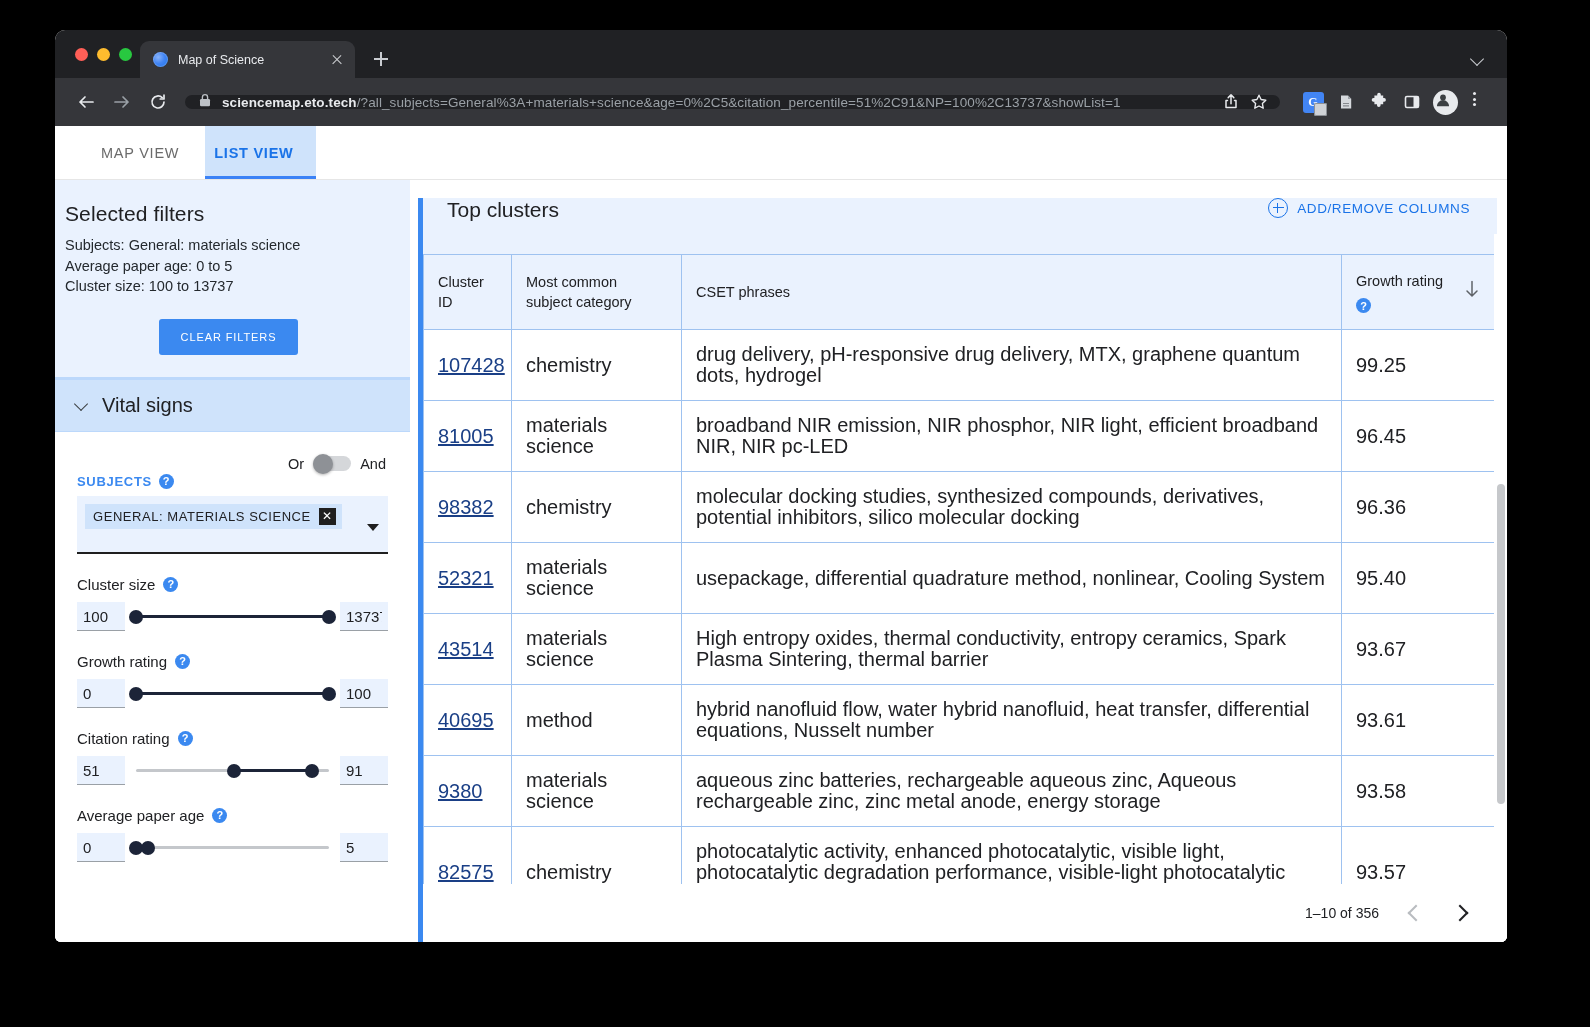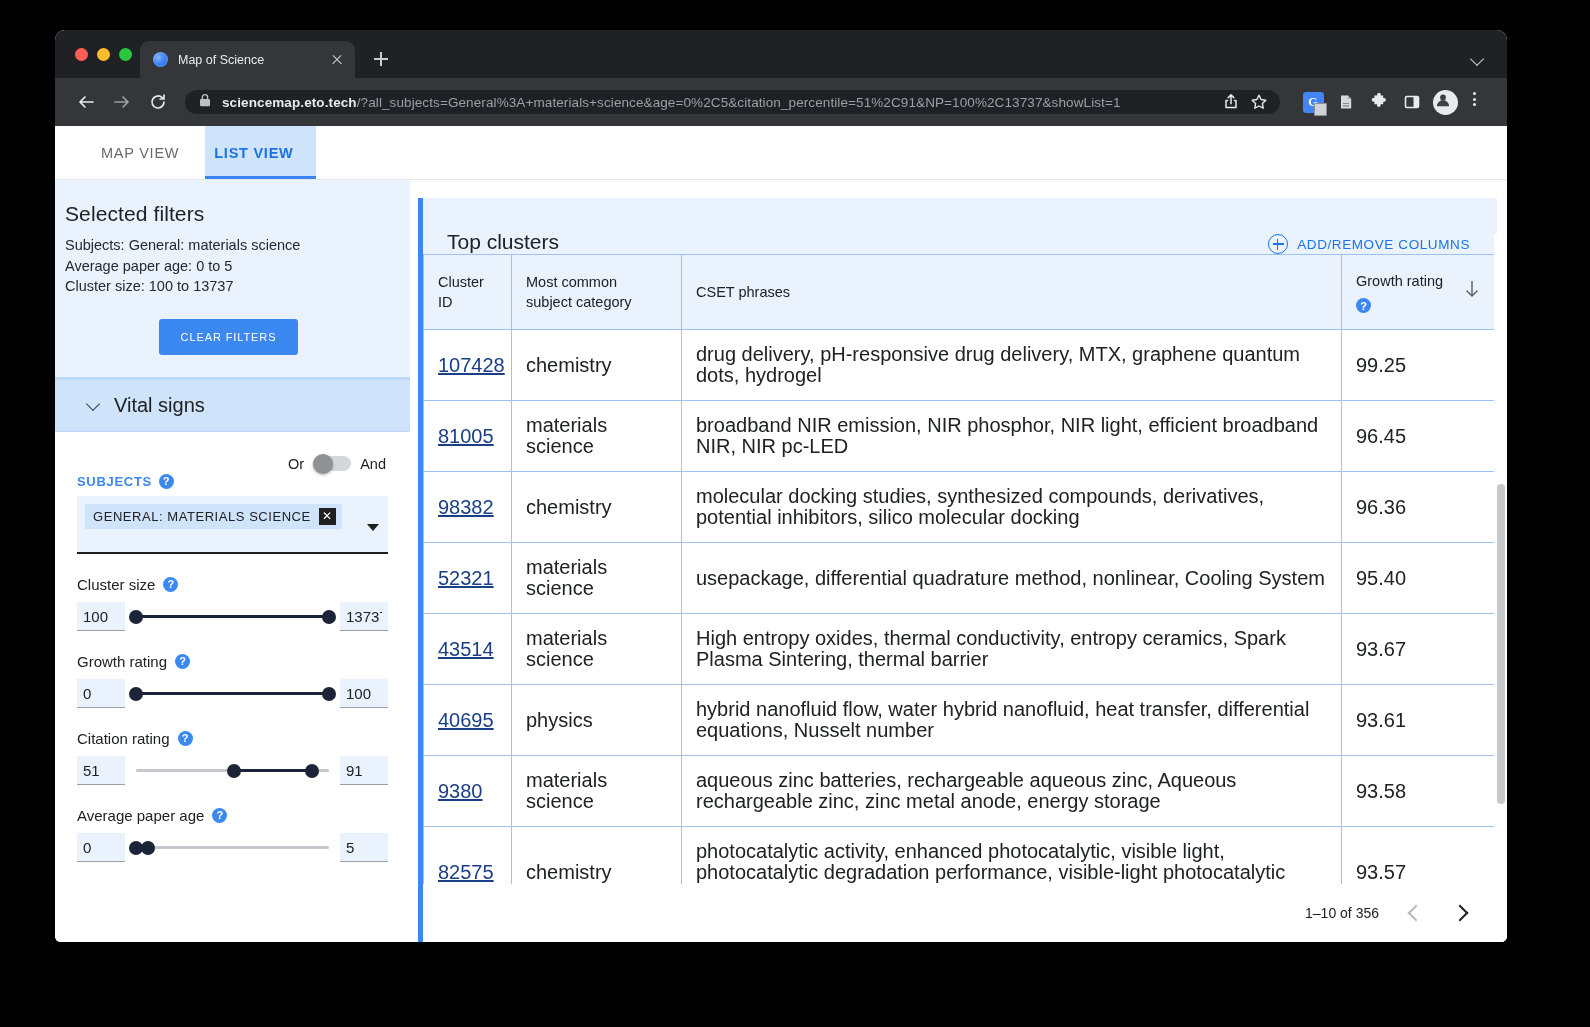--- a/index.html
+++ b/index.html
@@ -72,21 +72,21 @@
   }
 
   
   .toolbar{
     height:48px; background:#35363a; display:flex; align-items:center;
     padding:0 14px 0 16px; gap:6px;
   }
   .navbtn{ width:30px;height:30px; position:relative; flex:0 0 auto;}
   .navbtn svg{ position:absolute; left:5px; top:5px;}
   .omnibox{
-    flex:1 1 auto; height:24px; background:#202124; border-radius:15px;
+    flex:1 1 auto; height:14px; background:#202124; border-radius:15px;
     display:flex; align-items:center; padding:0 8px 0 14px; margin:0 8px 0 6px;
     min-width:0; position:relative;
   }
   .lock{ flex:0 0 auto; margin-right:11px; }
   .urltext{
     font-size:13.5px; color:#9aa0a6; white-space:nowrap; overflow:hidden;
     flex:1 1 auto; min-width:0; letter-spacing:.1px;
   }
   .urltext b{ color:#e8eaed; font-weight:700;}
   .omni-icons{ display:flex; align-items:center; gap:2px; flex:0 0 auto;}
@@ -146,21 +146,21 @@
   }
   .filter-line{ font-size:14.5px; color:#24292e; line-height:20.5px;}
   .clear-btn{
     display:block; margin:22px auto 2px auto;
     background:#3b89f0; color:#fff; border:0; border-radius:3px;
     font-size:11px; letter-spacing:.9px; padding:12px 22px;
     font-family:"Liberation Sans", sans-serif; cursor:pointer;
   }
   .vital-header{
     background:#cfe3fb; height:52px; display:flex; align-items:center;
-    padding-left:32px; gap:14px; border-bottom:1px solid #bcd8fb;
+    padding-left:20px; gap:14px; border-bottom:1px solid #bcd8fb;
   }
   .chev-down{width:13px;height:13px;position:relative;flex:0 0 auto;}
   .chev-down::after{
     content:"";position:absolute;left:1px;top:0px;width:9px;height:9px;
     border-right:1.8px solid #3c4043;border-bottom:1.8px solid #3c4043;transform:rotate(45deg);
   }
   .vital-title{font-size:20px;color:#202124;}
 
   .controls{ padding:24px 22px 0 22px;}
   .andor-row{
@@ -220,21 +220,21 @@
     background:#1c2438;transform:translateX(-7px);
   }
 
   
   .content{ flex:1 1 auto; min-width:0; background:#fff; padding:18px 10px 0 8px; position:relative;}
   .card{
     border-left:5px solid #3b89f0; background:#fff; height:100%;
     display:flex; flex-direction:column; min-height:0;
   }
   .card-head{
-    background:#eaf2fe; height:66px; display:flex; align-items:flex-end;
+    background:#eaf2fe; height:66px; display:flex; align-items:flex-start;
     padding:0 26px 0 24px; border-right:1px solid #eaf2fe;
   }
   .card-title{ font-size:21px; color:#202124; flex:1 1 auto;}
   .addcols{
     display:flex;align-items:center;gap:9px;color:#1a73e8;font-size:13.5px;letter-spacing:.6px;
     cursor:pointer;
   }
   .plus-circle{
     width:20px;height:20px;border-radius:50%;border:1.7px solid #1a73e8;position:relative;flex:0 0 auto;
   }
@@ -553,21 +553,21 @@
                     <td class="c-growth">95.40</td>
                   </tr>
                   <tr>
                     <td class="c-id"><a>43514</a></td>
                     <td class="c-cat">materials science</td>
                     <td>High entropy oxides, thermal conductivity, entropy ceramics, Spark Plasma Sintering, thermal barrier</td>
                     <td class="c-growth">93.67</td>
                   </tr>
                   <tr>
                     <td class="c-id"><a>40695</a></td>
-                    <td class="c-cat">physics</td>
+                    <td class="c-cat">method</td>
                     <td>hybrid nanofluid flow, water hybrid nanofluid, heat transfer, differential equations, Nusselt number</td>
                     <td class="c-growth">93.61</td>
                   </tr>
                   <tr>
                     <td class="c-id"><a>9380</a></td>
                     <td class="c-cat">materials science</td>
                     <td>aqueous zinc batteries, rechargeable aqueous zinc, Aqueous rechargeable zinc, zinc metal anode, energy storage</td>
                     <td class="c-growth">93.58</td>
                   </tr>
                   <tr>

